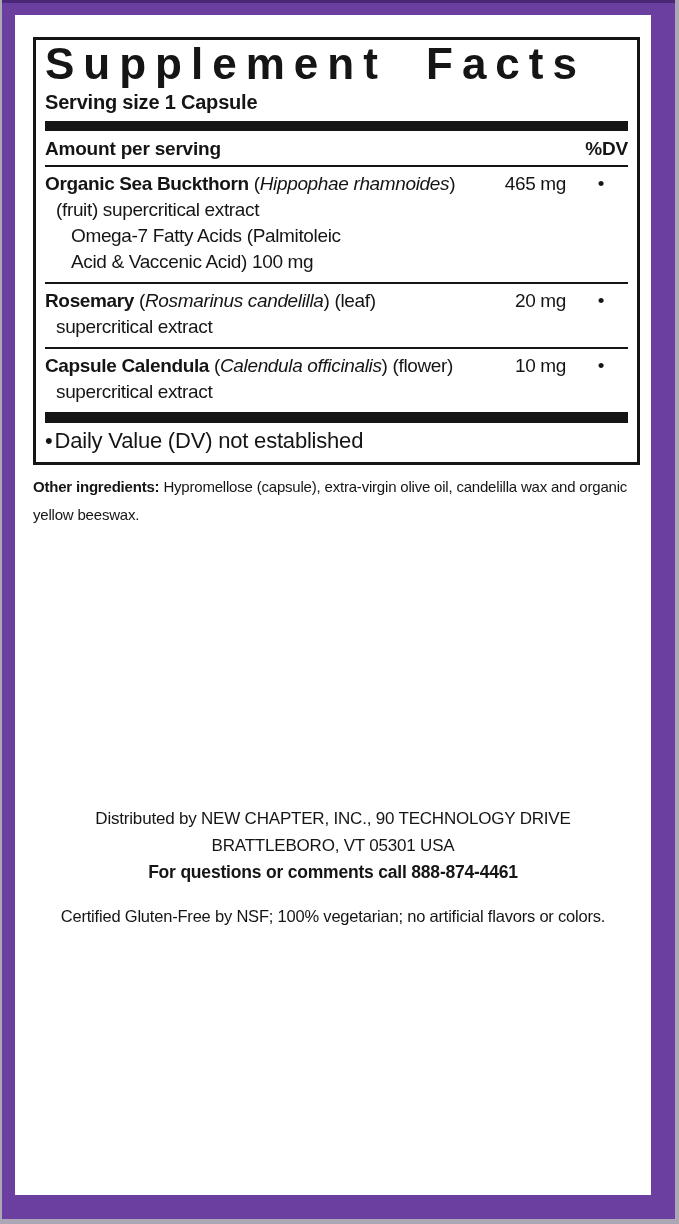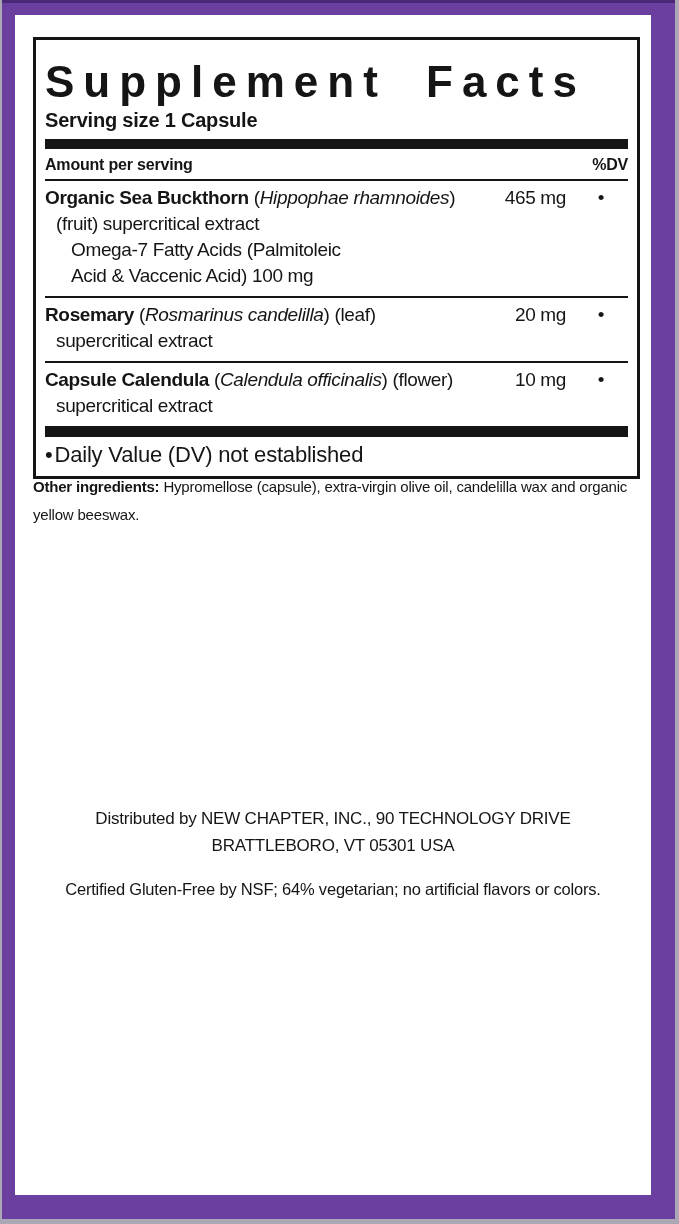--- a/index.html
+++ b/index.html
@@ -9,30 +9,30 @@
     font-family:"Liberation Sans",sans-serif;color:var(--ink,#151515);
   }
   .edge-top{position:absolute;top:0;left:0;right:0;height:3px;background:var(--purple-edge,#4A2878);z-index:3;}
   .edge-right{position:absolute;top:0;right:0;width:4px;bottom:0;background:var(--outer-gray,#ABA7B5);z-index:3;}
   .edge-bottom{position:absolute;left:0;right:0;bottom:0;height:5px;background:var(--outer-gray,#ABA7B5);z-index:3;}
   .edge-left{position:absolute;top:0;left:0;width:2px;bottom:0;background:var(--outer-gray,#ABA7B5);z-index:3;}
   .white-area{position:absolute;left:15px;top:15px;width:636px;height:1180px;background:#ffffff;z-index:1;}
 
   .panel{
     position:absolute;left:33px;top:37px;width:607px;box-sizing:border-box;
-    border:3px solid var(--ink,#151515);padding:20px 9px 8px;background:#fff;z-index:2;
+    border:3px solid var(--ink,#151515);padding:2px 9px 8px;background:#fff;z-index:2;
   }
   .panel-title{
     margin:0;font-size:44px;font-weight:800;letter-spacing:9px;word-spacing:18px;
     line-height:1.02;white-space:nowrap;
   }
   .serving{font-size:20px;font-weight:700;margin-top:4px;letter-spacing:-0.2px;}
   .bar{height:10px;background:var(--ink,#151515);margin-top:7px;}
   .hdr{
-    display:flex;justify-content:space-between;font-size:16px;font-weight:700;
+    display:flex;justify-content:space-between;font-size:19px;font-weight:700;
     padding:7px 0 5px;border-bottom:2px solid var(--ink,#151515);letter-spacing:-0.2px;
   }
   .row{
     padding:4px 0 7px;border-bottom:2px solid var(--ink,#151515);
     font-size:19px;letter-spacing:-0.35px;line-height:26px;
   }
   .row.last{border-bottom:none;}
   .main{display:flex;align-items:flex-start;}
   .nm{flex:1;min-width:0;}
   .nm b{font-weight:700;}
@@ -107,15 +107,16 @@
 
     <div class="bar2"></div>
     <div class="footnote"><span class="fn-b">•</span><span>Daily Value (DV) not established</span></div>
   </div>
 
   <p class="other"><b>Other ingredients:</b><span> Hypromellose (capsule), extra-virgin olive oil, candelilla wax and organic yellow beeswax.</span></p>
 
   <div class="footer">
     <div class="f-line">Distributed by NEW CHAPTER, INC., 90 TECHNOLOGY DRIVE</div>
     <div class="f-line">BRATTLEBORO, VT 05301 USA</div>
-    <div class="cert">Certified Gluten-Free by NSF; 64% vegetarian; no artificial flavors or colors.</div>
+    <div class="f-bold">For questions or comments call 888-874-4461</div>
+    <div class="cert">Certified Gluten-Free by NSF; 100% vegetarian; no artificial flavors or colors.</div>
   </div>
 </div>
 
 </body></html>

